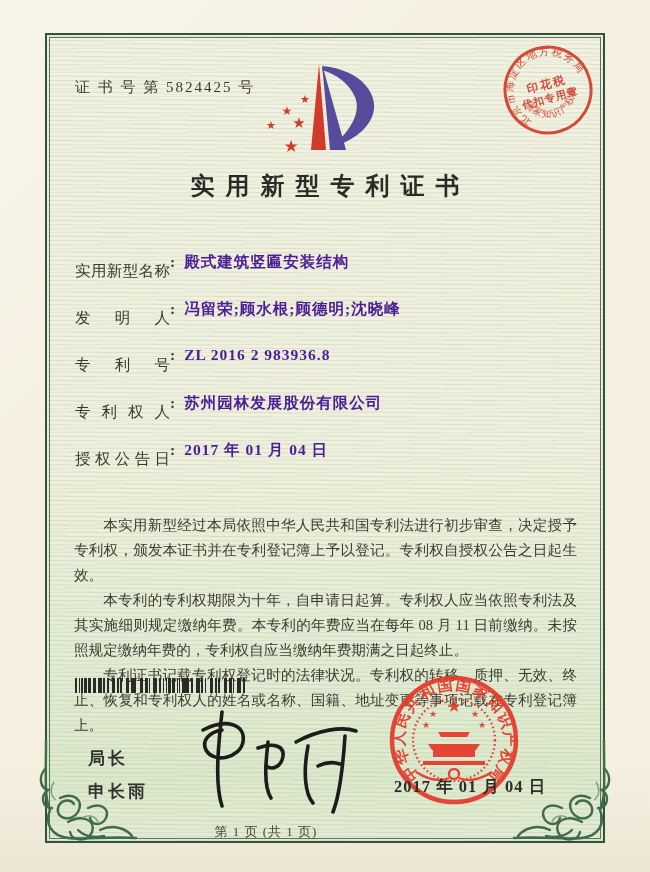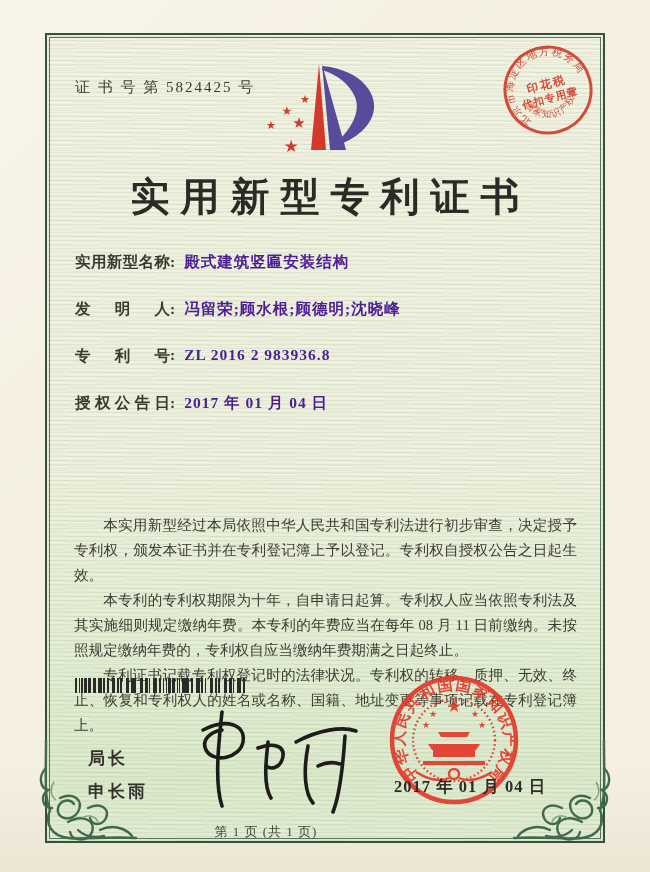--- a/index.html
+++ b/index.html
@@ -27,25 +27,25 @@
   .frame::before{
     content:"";position:absolute;inset:2px;border:1px solid #58755c;pointer-events:none;
   }
   .cert-no{
     position:absolute;left:75px;top:78px;font-size:15px;letter-spacing:2px;color:#3c3b33;
   }
   .logo{position:absolute;left:252px;top:52px;width:150px;height:112px;}
   .tax-stamp{position:absolute;left:494px;top:36px;width:108px;height:108px;opacity:.9;}
   .title{
     position:absolute;left:0;top:170px;width:650px;text-align:center;
-    font-size:39px;font-weight:600;color:#2b2a26;letter-spacing:11px;text-indent:11px;
+    font-size:24px;font-weight:600;color:#2b2a26;letter-spacing:11px;text-indent:11px;
   }
   .fields{position:absolute;left:75px;top:252px;width:500px;}
   .field{height:47px;font-size:15.5px;color:#3a3931;}
-  .flabel{display:inline-block;width:95px;text-align:justify;text-align-last:justify;font-weight:700;vertical-align:top;}
+  .flabel{display:inline-block;width:95px;text-align:justify;text-align-last:justify;font-weight:400;vertical-align:top;margin-top:9px;}
   .fcolon{font-weight:600;margin-right:9px;}
   .fvalue{letter-spacing:1px;font-weight:700;color:#4c1d95;}
   .body-text{
     position:absolute;left:74px;top:513px;width:503px;
     font-size:14.6px;line-height:25px;color:#3c3b33;text-align:justify;
   }
   .body-text p{margin:0;text-indent:2em;}
   .barcode{
     position:absolute;left:75px;top:678px;width:170px;height:15px;
     background:
@@ -114,20 +114,23 @@
 
 <div class="fields">
   <div class="field">
     <span class="flabel">实用新型名称</span><span class="fcolon">:</span><span class="fvalue">殿式建筑竖匾安装结构</span>
   </div>
   <div class="field">
     <span class="flabel">发明人</span><span class="fcolon">:</span><span class="fvalue">冯留荣;顾水根;顾德明;沈晓峰</span>
   </div>
   <div class="field">
     <span class="flabel">专利号</span><span class="fcolon">:</span><span class="fvalue">ZL 2016 2 983936.8</span>
+  </div>
+  <div class="field">
+    <span class="flabel">专利权人</span><span class="fcolon">:</span><span class="fvalue">苏州园林发展股份有限公司</span>
   </div>
   <div class="field">
     <span class="flabel">授权公告日</span><span class="fcolon">:</span><span class="fvalue">2017 年 01 月 04 日</span>
   </div>
 </div>
 
 <div class="body-text">
   <p>本实用新型经过本局依照中华人民共和国专利法进行初步审查，决定授予专利权，颁发本证书并在专利登记簿上予以登记。专利权自授权公告之日起生效。</p>
   <p>本专利的专利权期限为十年，自申请日起算。专利权人应当依照专利法及其实施细则规定缴纳年费。本专利的年费应当在每年 08 月 11 日前缴纳。未按照规定缴纳年费的，专利权自应当缴纳年费期满之日起终止。</p>
   <p>专利证书记载专利权登记时的法律状况。专利权的转移、质押、无效、终止、恢复和专利权人的姓名或名称、国籍、地址变更等事项记载在专利登记簿上。</p>

